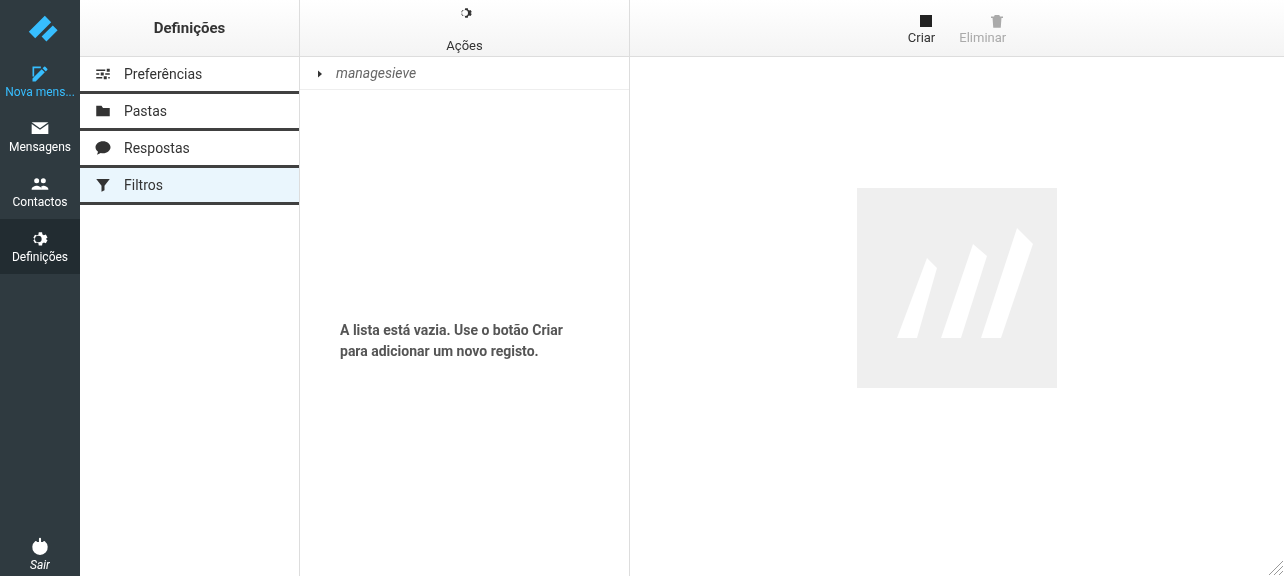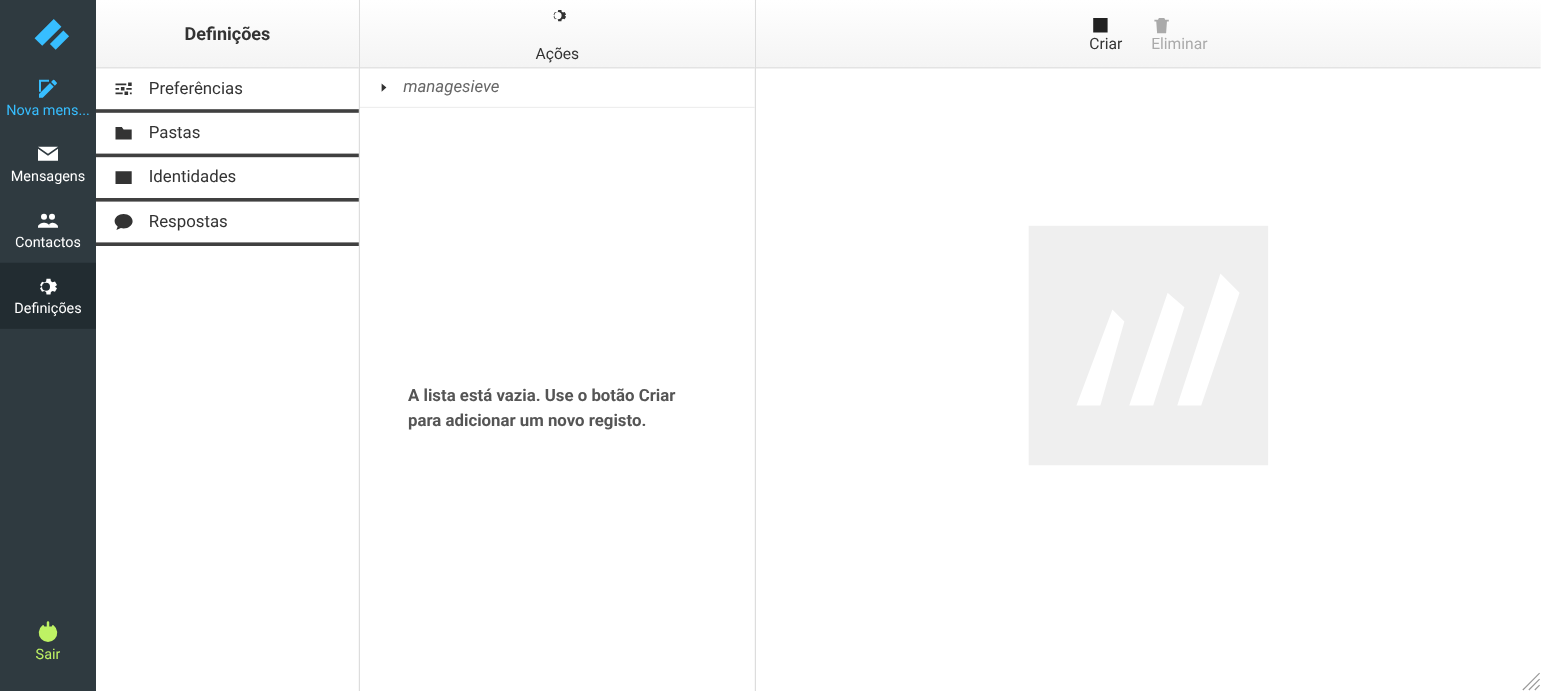--- a/index.html
+++ b/index.html
@@ -52,22 +52,23 @@
       text-overflow: ellipsis;
       max-width: 76px;
     }
     .sidebar-item.compose {
       color: #37beff;
     }
     .sidebar-spacer {
       flex: 1;
     }
     .sidebar-item.logout {
-      color: #bef264;
-      padding-bottom: 24px;
+      color: #ffffff;
+      padding-bottom: 4px;
+      font-style: italic;
     }
     .icon {
       width: 20px;
       height: 20px;
       display: inline-flex;
       align-items: center;
       justify-content: center;
     }
     .icon svg {
       width: 100%;
@@ -179,21 +180,21 @@
       display: flex;
       align-items: center;
       justify-content: center;
       border-bottom: 1px solid #ddd;
       background: linear-gradient(#fff, #f4f4f4);
       gap: 24px;
     }
     .action-btn {
       display: flex;
       flex-direction: column;
-      align-items: flex-start;
+      align-items: flex-end;
       gap: 0;
       cursor: pointer;
       font-size: 13px;
       color: #333;
     }
     .action-btn.disabled {
       color: #aaa;
       cursor: default;
     }
     .action-btn .icon {
@@ -286,32 +287,32 @@
       <span class="icon">
           <svg viewBox="0 0 24 24">
             <path fill="currentColor" d="M3 5h7l2 3h9v11H3z"></path>
           </svg>
         </span>
       <span>Pastas</span>
     </li>
     <li>
       <span class="icon">
           <svg viewBox="0 0 24 24">
-            <path fill="currentColor" d="M3 5h18v14H3zM7 9a2 2 0 1 1 0 4 2 2 0 0 1 0-4zm-3 8c0-2 2-3 3-3s3 1 3 3H4zm9-6h7v2h-7zm0 3h7v2h-7z"></path>
-          </svg>
-        </span>
-      <span>Identidades</span>
+            <path fill="currentColor" d="M12 3C6.5 3 2 6.6 2 11c0 2.4 1.3 4.5 3.4 6L4 21l5-2.2c1 .2 2 .3 3 .3 5.5 0 10-3.6 10-8s-4.5-8-10-8z"></path>
+          </svg>
+        </span>
+      <span>Respostas</span>
     </li>
-    <li>
-      <span class="icon">
-          <svg viewBox="0 0 24 24">
-            <path fill="currentColor" d="M12 3C6.5 3 2 6.6 2 11c0 2.4 1.3 4.5 3.4 6L4 21l5-2.2c1 .2 2 .3 3 .3 5.5 0 10-3.6 10-8s-4.5-8-10-8z"></path>
-          </svg>
-        </span>
-      <span>Respostas</span>
+    <li class="selected">
+      <span class="icon">
+          <svg viewBox="0 0 24 24">
+            <path fill="currentColor" d="M3 4h18l-7 9v6l-4 2v-8z"></path>
+          </svg>
+        </span>
+      <span>Filtros</span>
     </li>
   </ul>
 </div>
 
 <div class="actions-col">
   <div class="actions-header">
     <span class="icon">
       <svg viewBox="0 0 24 24">
           <path fill="#333" d="M12 8a4 4 0 1 0 0 8 4 4 0 0 0 0-8zm7.4 4l1.6 1.2-1.6 2.8-2-.6a6 6 0 0 1-1.3.8l-.3 2h-3.6l-.3-2a6 6 0 0 1-1.3-.8l-2 .6L7 13.2 8.6 12 7 10.8l1.6-2.8 2 .6a6 6 0 0 1 1.3-.8l.3-2h3.6l.3 2a6 6 0 0 1 1.3.8l2-.6 1.6 2.8L19.4 12z"></path>
         </svg>

